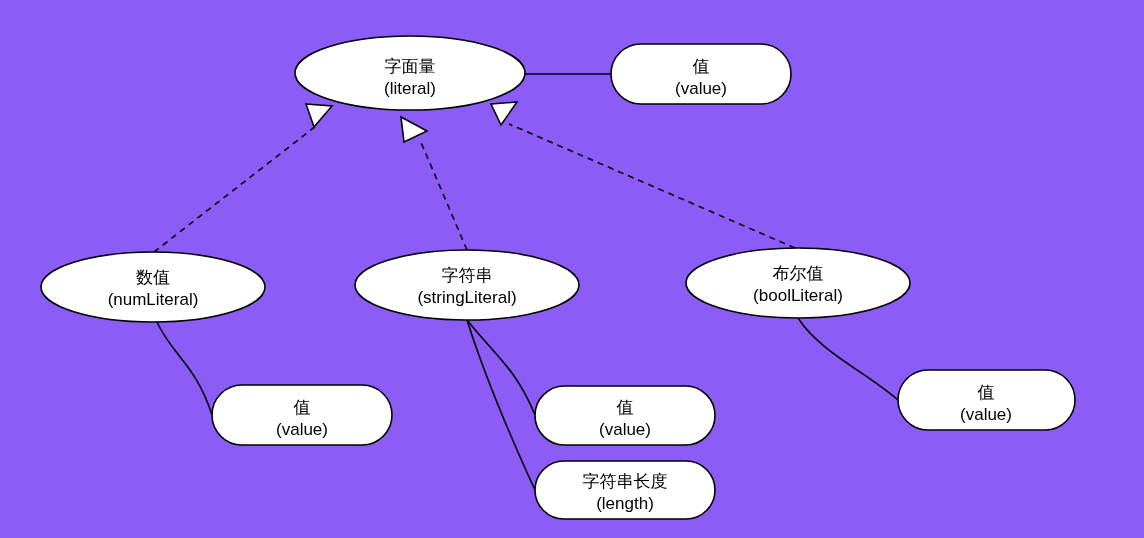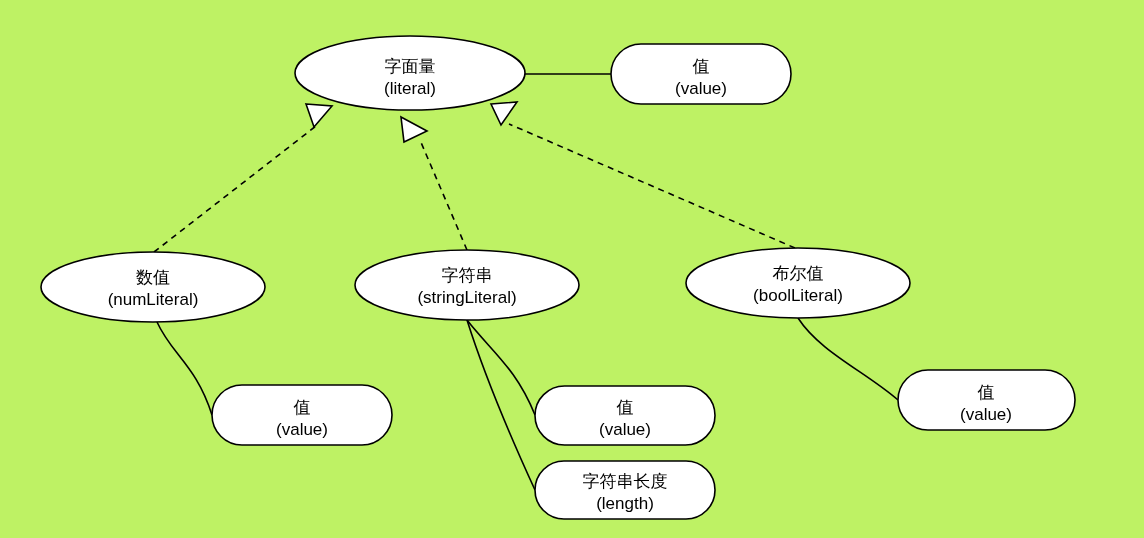--- a/index.html
+++ b/index.html
@@ -10,21 +10,21 @@
   body {
     width: 1144px;
     height: 538px;
     font-family: "Liberation Sans", "DejaVu Sans", sans-serif;
     overflow: hidden;
   }
   #diagram-root {
     position: relative;
     width: 1144px;
     height: 538px;
-    background: #bef264;
+    background: #8b5cf6;
   }
   svg#uml-canvas {
     display: block;
     width: 1144px;
     height: 538px;
   }
   .node-shape {
     fill: #ffffff;
     stroke: #000000;
     stroke-width: 1.6;

